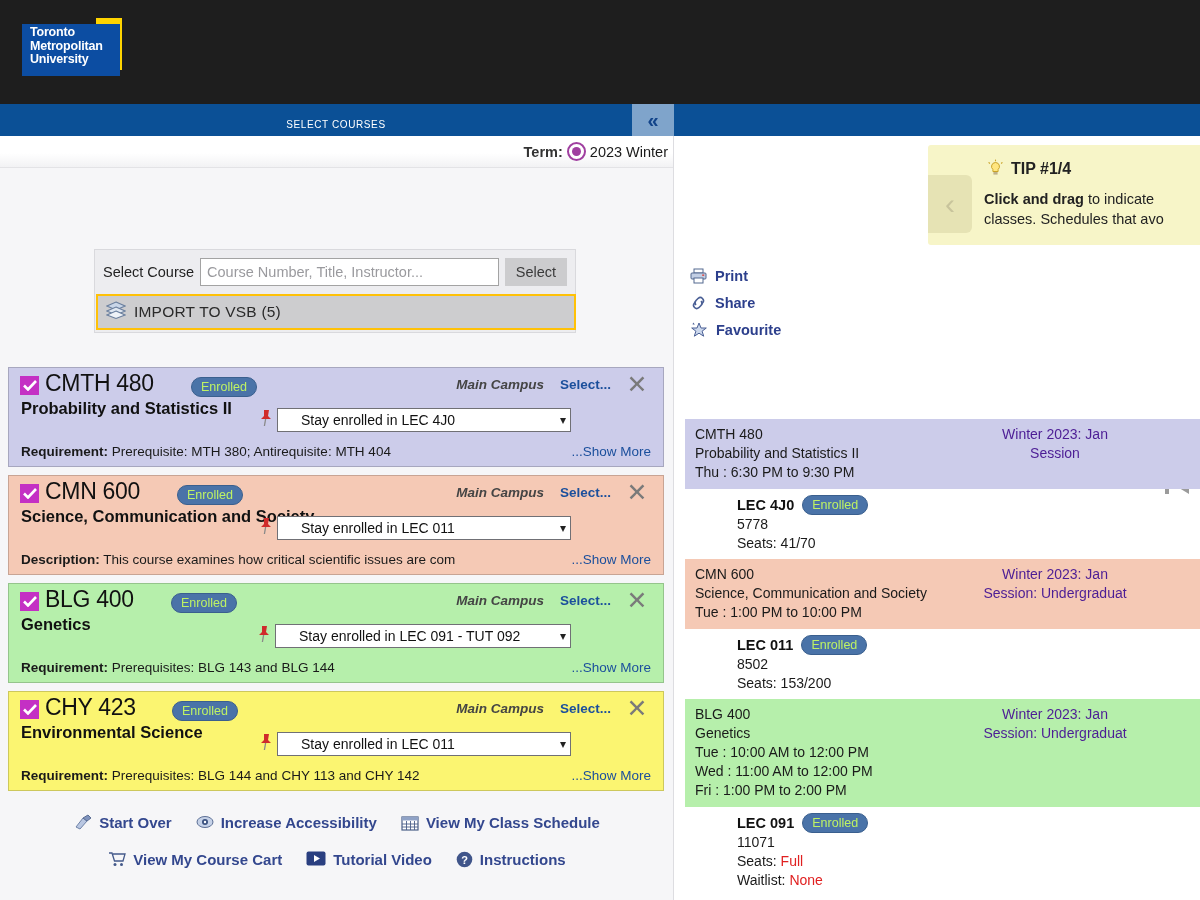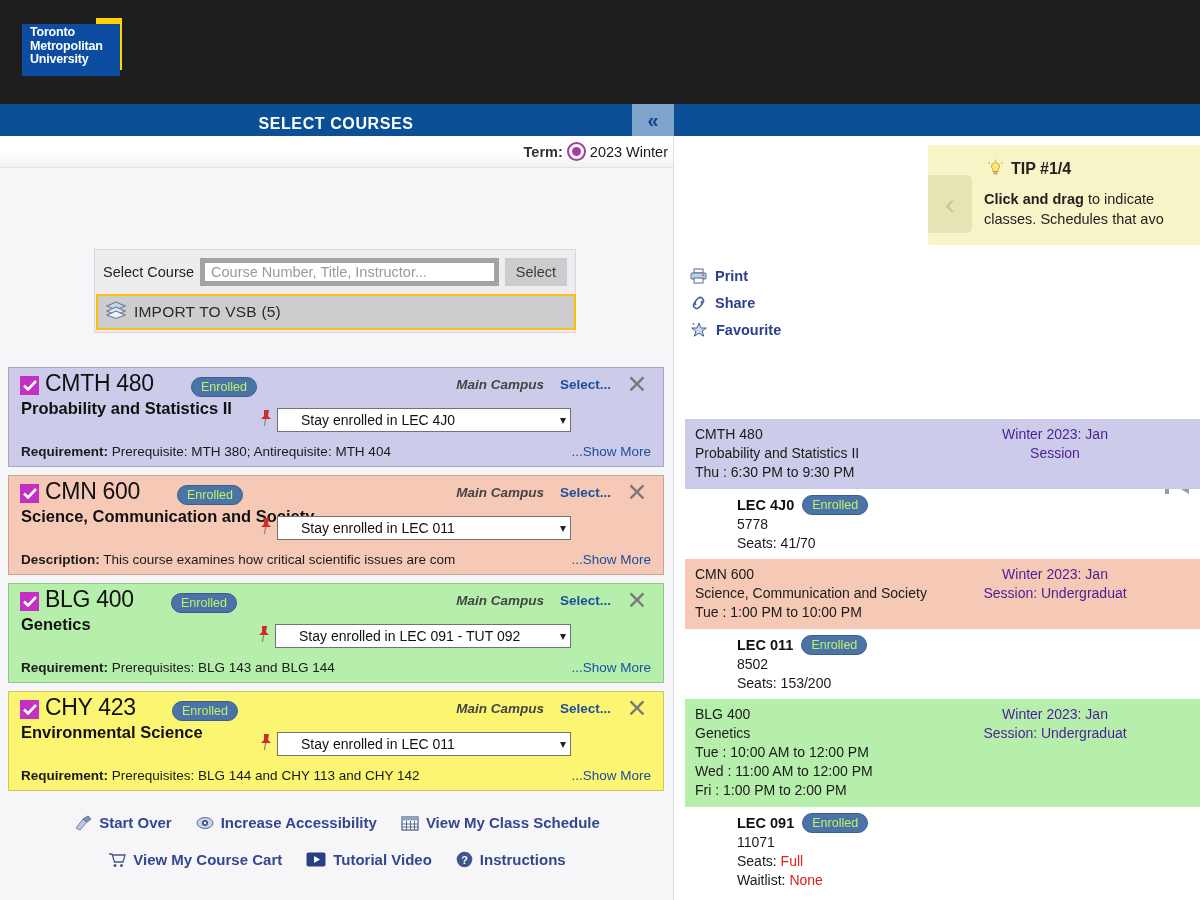--- a/index.html
+++ b/index.html
@@ -31,21 +31,21 @@
     letter-spacing: -0.2px; white-space: pre-line;
   }
 
   
   .bluebar {
     position: absolute; left: 0; top: 104px; width: 1200px; height: 32px;
     background: #0b5096;
   }
   .bluebar-title {
     position: absolute; left: 0; top: 0; width: 672px; height: 40px;
-    color: #fff; font-size: 16px; font-weight: bold; letter-spacing: 0.6px;
+    color: #fff; font-size: 10px; font-weight: normal; letter-spacing: 0.6px;
     display: flex; align-items: center; justify-content: center;
   }
   .collapse-btn {
     position: absolute; left: 632px; top: 104px; width: 42px; height: 32px;
     background: #7fa4cb; color: #12448a; font-size: 20px; font-weight: bold;
     display: flex; align-items: center; justify-content: center;
     line-height: 1;
   }
 
   
@@ -71,21 +71,21 @@
   .term-value { font-size: 14.5px; color: #1a1a1a; }
 
   
   .select-panel {
     position: absolute; left: 94px; top: 113px; width: 482px; height: 84px;
     background: #ededf0; border: 1px solid #d9d9dd;
   }
   .select-row { display: flex; align-items: center; height: 44px; padding: 0 8px; gap: 6px; }
   .select-course-label { font-size: 14.5px; color: #222; white-space: nowrap; }
   .course-input {
-    flex: 1; height: 28px; border: 5px solid #a3a3a3; background: #fff;
+    flex: 1; height: 28px; border: 1px solid #a3a3a3; background: #fff;
     font-family: "Liberation Sans", sans-serif; font-size: 14.5px;
     padding: 0 6px; color: #222;
   }
   .course-input::placeholder { color: #9a9a9e; }
   .select-btn {
     width: 62px; height: 28px; background: #ccccce; border: 1px solid #ccccce;
     font-family: "Liberation Sans", sans-serif; font-size: 14.5px; color: #3a3a3a;
     cursor: pointer;
   }
   .import-bar {
@@ -150,21 +150,21 @@
   }
 
   
   .toolbar {
     position: absolute; left: 0; top: 668px; width: 674px;
   }
   .tb-row {
     display: flex; align-items: center; justify-content: center; gap: 24px;
     height: 37px;
   }
-  .tb-item { display: flex; align-items: center; gap: 7px; cursor: pointer; }
+  .tb-item { display: flex; gap: 7px; cursor: pointer; }
   .tb-item span { font-size: 15px; color: #33478e; font-weight: bold; }
 
   
   .right-pane {
     position: absolute; left: 674px; top: 136px; width: 526px; height: 764px;
     background: #ffffff;
   }
   .tip-box {
     position: absolute; left: 254px; top: 9px; width: 300px; height: 100px;
     background: #f7f5c8; border-radius: 3px;

